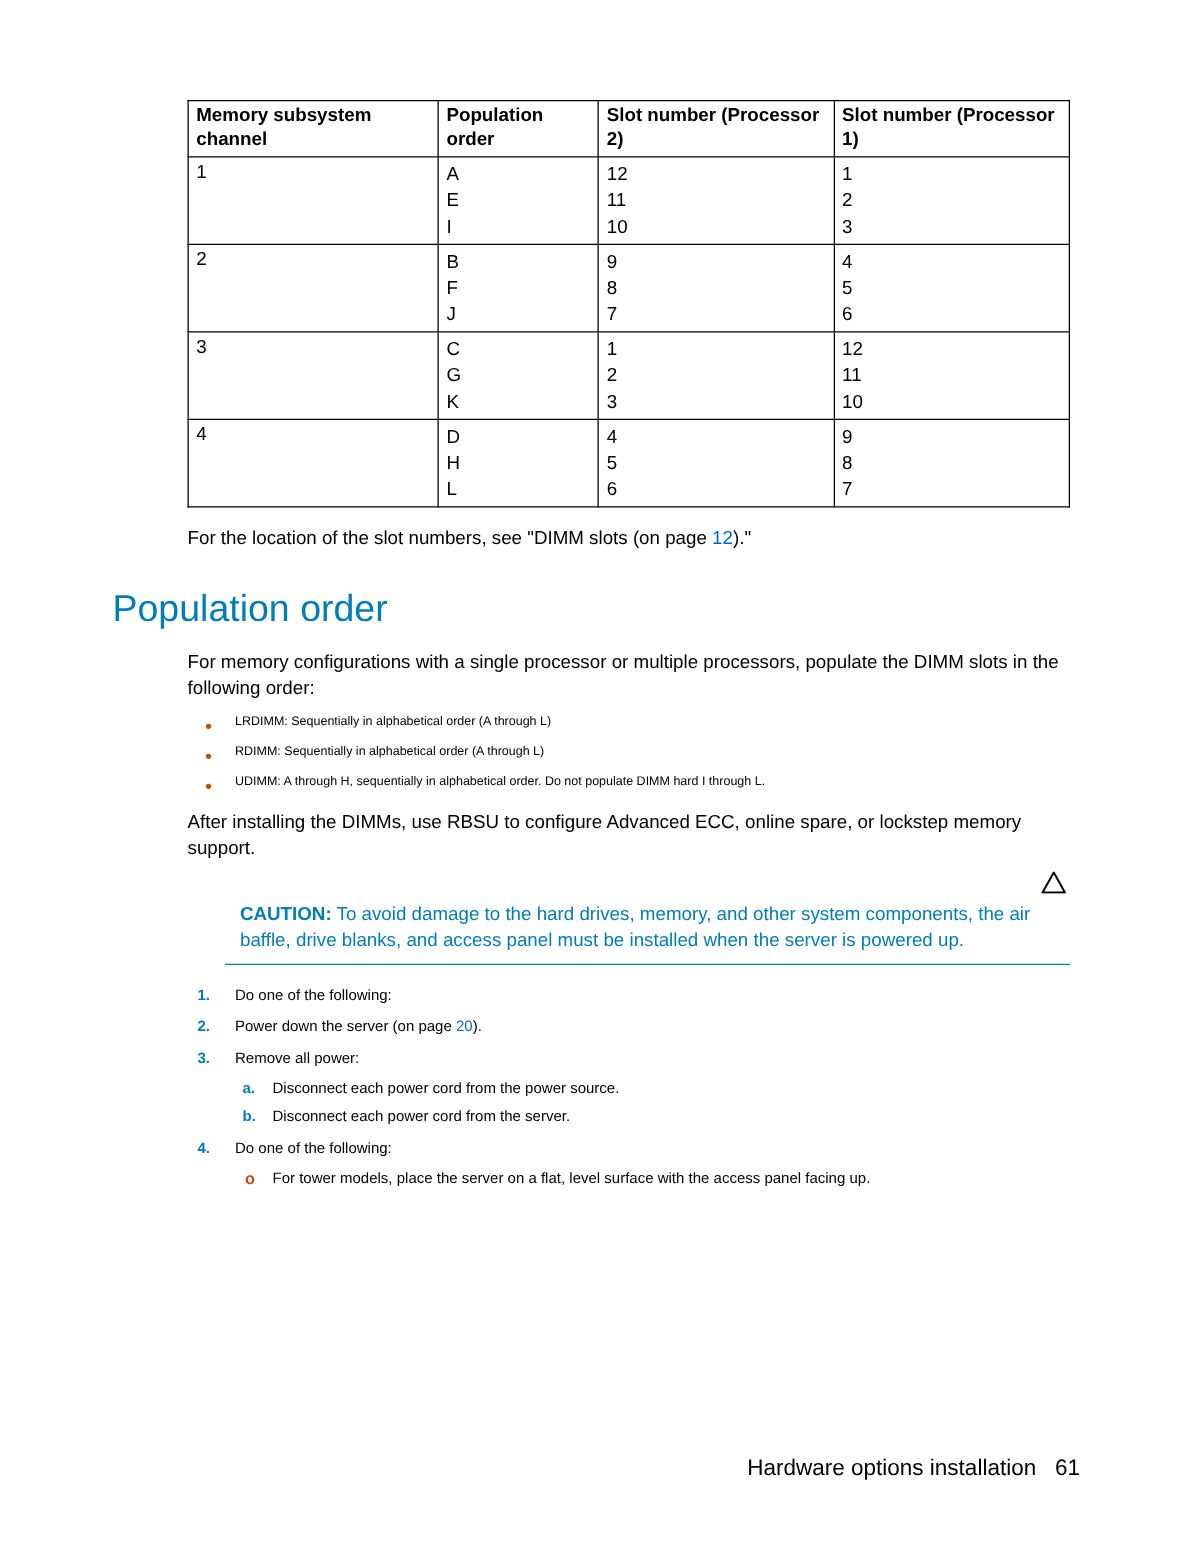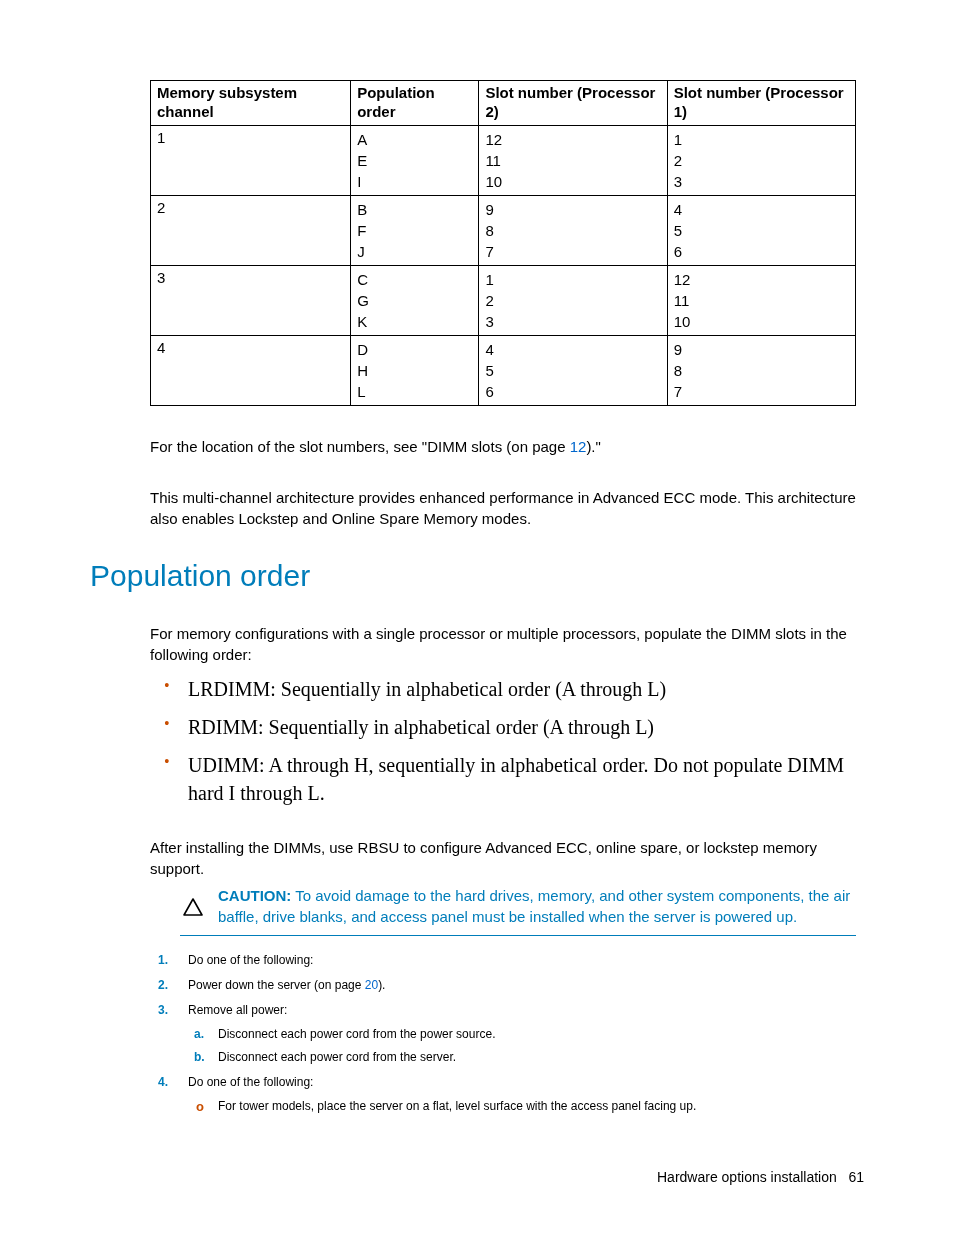--- a/index.html
+++ b/index.html
@@ -31,61 +31,61 @@
     padding: 3px 6px 3px 6px;
     text-align: left;
   }
   table.mem th {
     font-weight: bold;
   }
   table.mem td div { line-height: 1.4; }
   .para {
     font-size: 15px;
     line-height: 1.4;
-    margin: 30px 0 0 60px;
+    margin: 14px 0 0 60px;
     width: 706px;
   }
   .link {
     color: #0066cc;
   }
   h2.section {
     color: #007dba;
     font-weight: 300;
     font-size: 30px;
     margin: 30px 0 10px 0;
   }
   ul.bullets {
     list-style: none;
     padding: 0;
     margin: 10px 0 0 60px;
     width: 706px;
-    font-size: 20px;
-    font-family: Liberation Serif, serif;
+    font-size: 10px;
   }
   ul.bullets > li {
     position: relative;
     padding-left: 38px;
     margin: 10px 0;
     line-height: 1.4;
   }
   ul.bullets > li::before {
     content: "•";
     color: #c94e00;
     position: absolute;
     left: 14px;
     top: 0;
     font-size: 16px;
   }
   .caution-wrap {
     margin: 6px 0 0 90px;
     width: 676px;
     display: flex;
-    align-items: center;
+    align-items: flex-end;
     border-bottom: 1.5px solid #007dba;
     padding-bottom: 8px;
+    flex-direction: column;
   }
   .caution-icon {
     width: 26px;
     flex: 0 0 26px;
     text-align: center;
   }
   .caution-icon svg { display: block; margin: 2px auto 0 auto; }
   .caution-text {
     color: #007dba;
     font-size: 15px;
@@ -152,21 +152,21 @@
     color: #007dba;
     font-weight: bold;
     position: absolute;
     left: 6px;
     top: 0;
   }
   .footer {
     position: absolute;
     bottom: 50px;
     right: 90px;
-    font-size: 14px;
+    font-size: 18px;
   }
 </style>
 </head>
 <body>
 <div class="page">
 
 <table class="mem">
   <thead>
     <tr>
       <th>Memory subsystem channel</th>
@@ -248,21 +248,20 @@
             <div>7</div>
           </td>
         </tr>
       </tbody>
 </table>
 
 <p class="para">
   <span>For the location of the slot numbers, see "DIMM slots (on page </span><span class="link">12</span><span>)."</span>
 </p>
 
-<p class="para">This multi-channel architecture provides enhanced performance in Advanced ECC mode. This architecture also enables Lockstep and Online Spare Memory modes.</p>
 
 
 <h2 class="section">Population order</h2>
 
 <p class="para">For memory configurations with a single processor or multiple processors, populate the DIMM slots in the following order:</p>
 
 <ul class="bullets">
   <li>LRDIMM: Sequentially in alphabetical order (A through L)</li>
   <li>RDIMM: Sequentially in alphabetical order (A through L)</li>
   <li>UDIMM: A through H, sequentially in alphabetical order. Do not populate DIMM hard I through L.</li>

